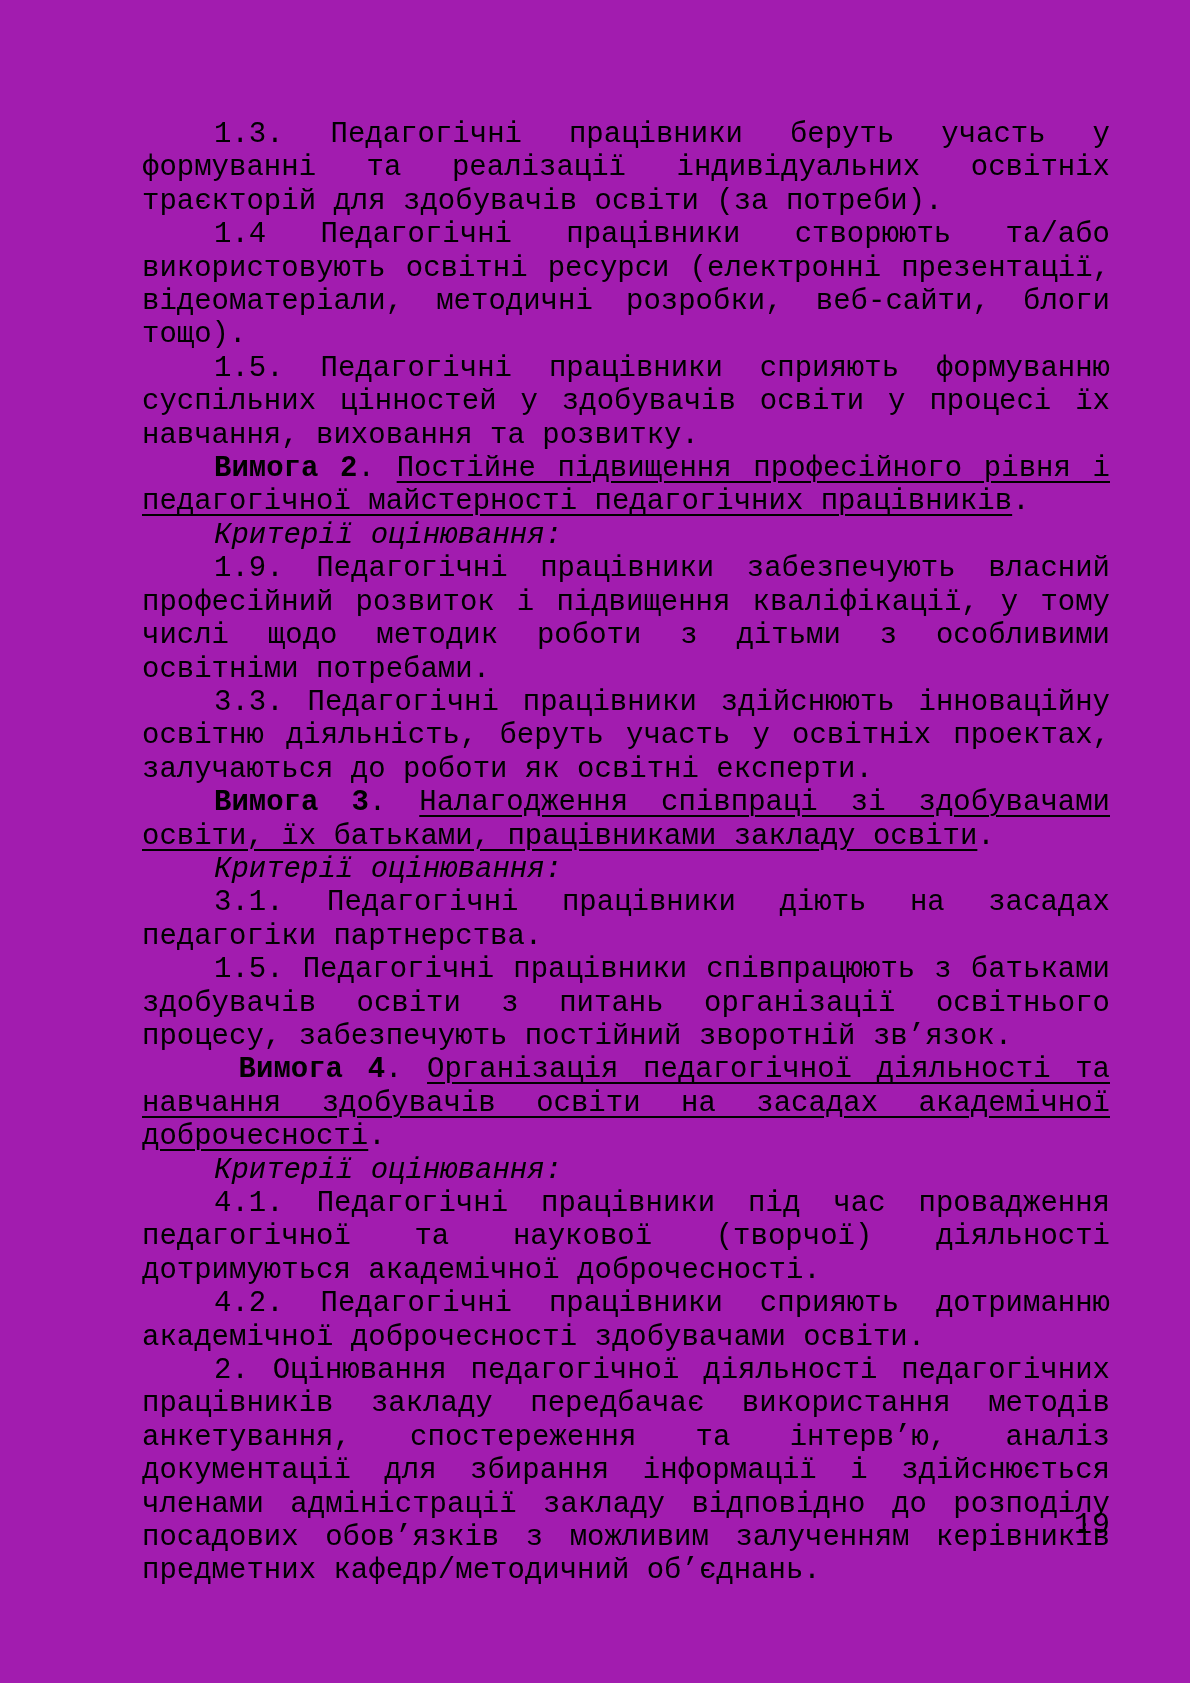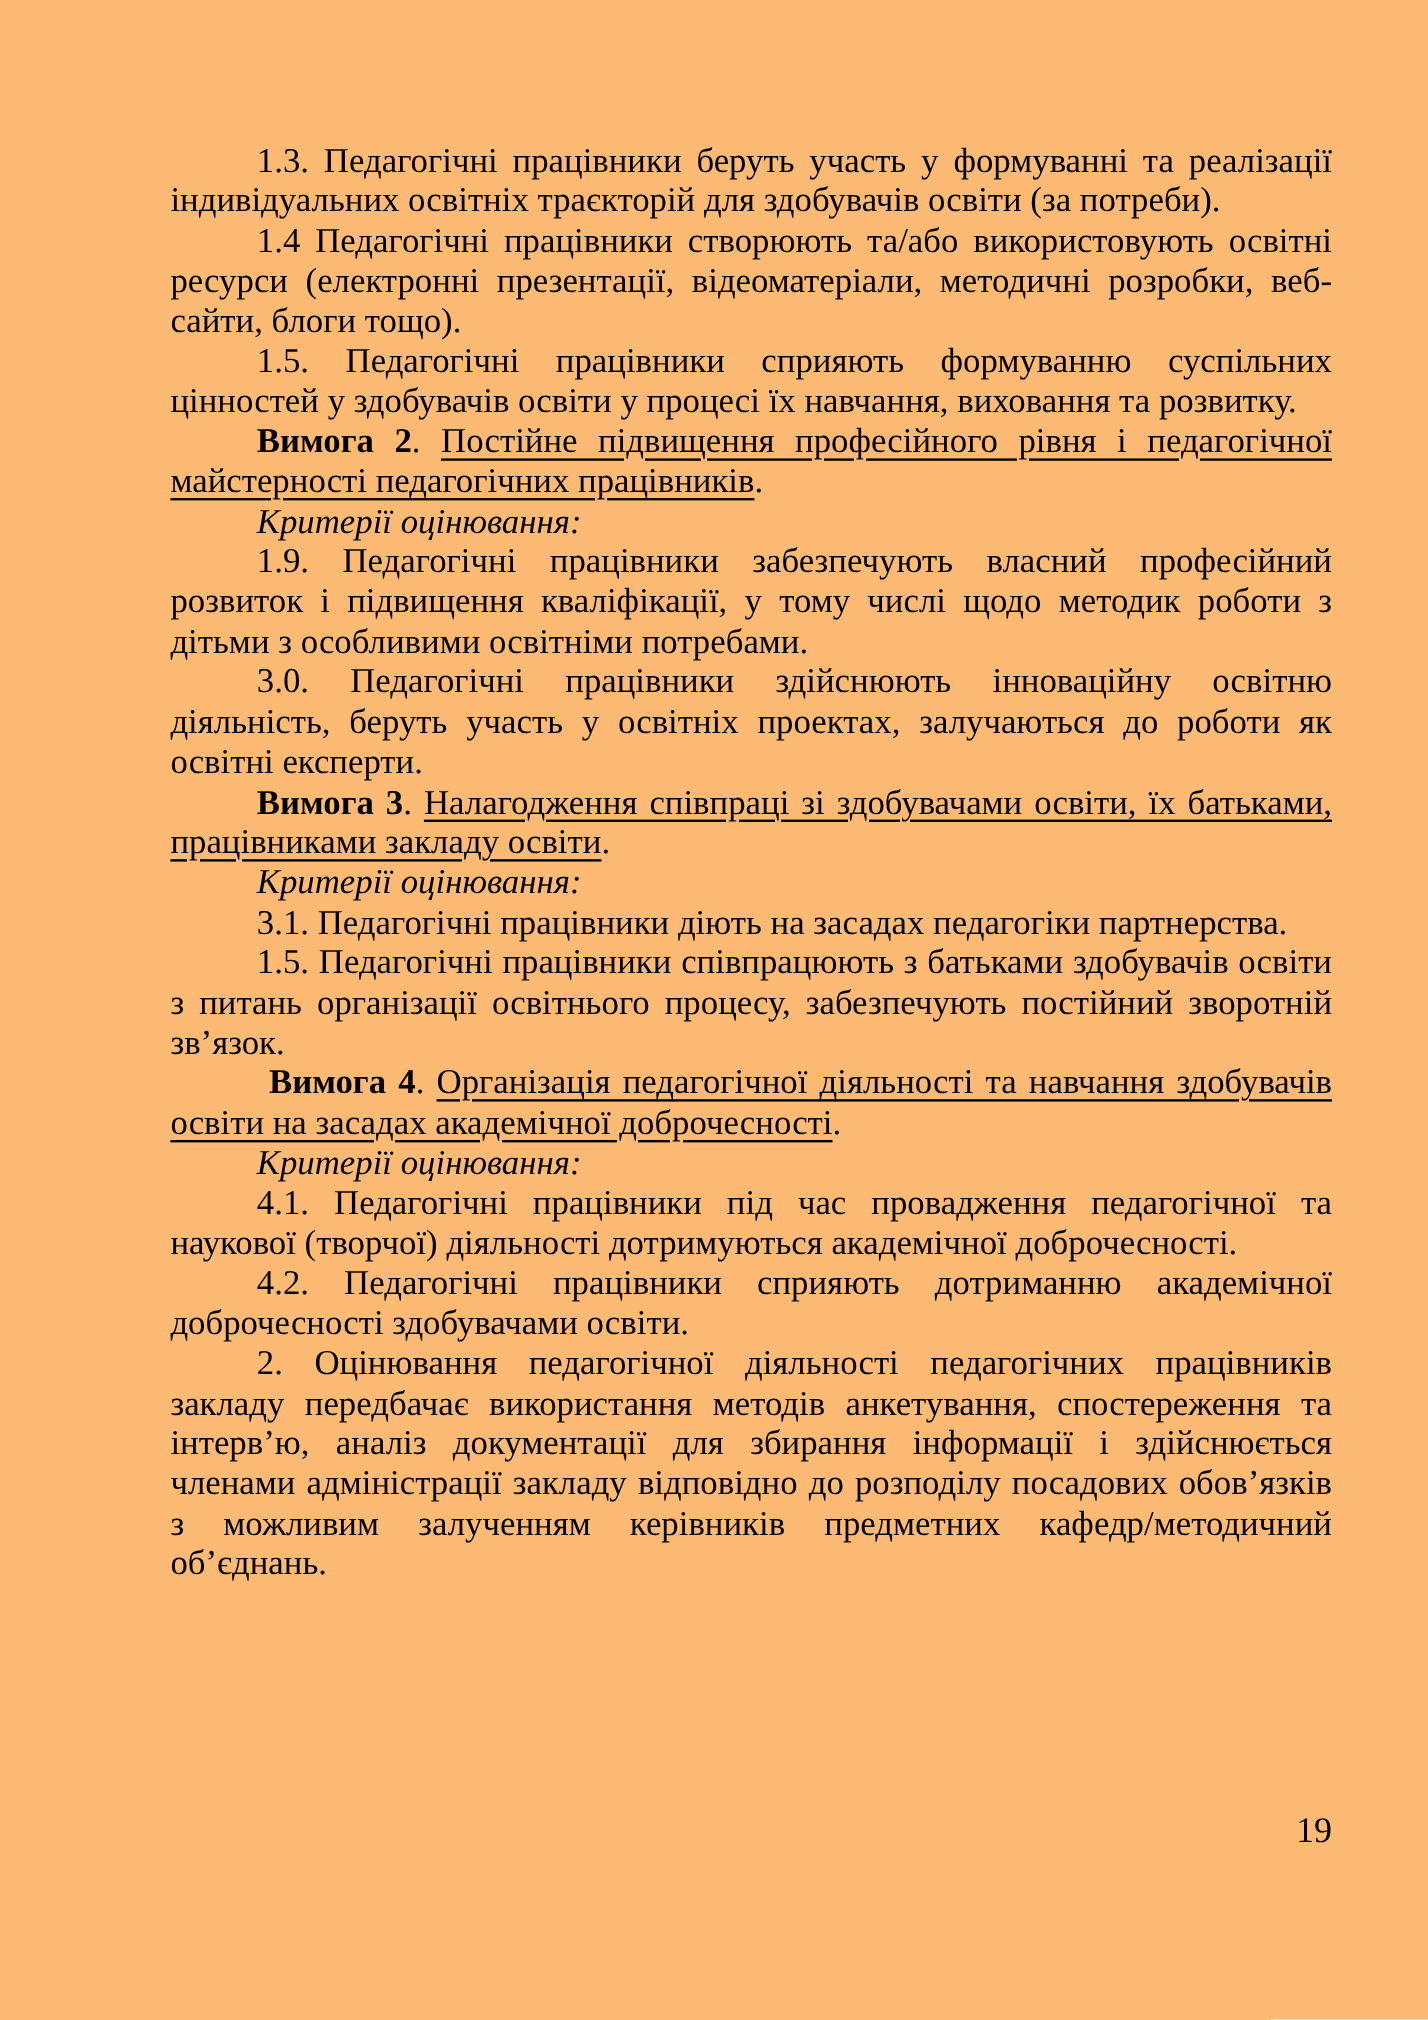--- a/index.html
+++ b/index.html
@@ -1,22 +1,22 @@
 <!DOCTYPE html>
 <html lang="uk"><head>
 <meta charset="utf-8">
 <style>
   html,body{margin:0;padding:0;background:#ffffff;}
   .page{
     position:relative;
     width:1190px;
     height:1683px;
-    background:#fdba74;
+    background:#a21caf;
     overflow:hidden;
-    font-family:Liberation Serif, serif;
+    font-family:Liberation Mono, monospace;
     color:#000000;
   }
   .content{
     position:absolute;
     left:142px;
     top:118px;
     width:968px;
     font-size:29px;
     line-height:33.4px;
     text-align:justify;
@@ -51,21 +51,21 @@
 <body>
 
 <div class="page">
   <div class="content" id="doc-body">
       <p>1.3. Педагогічні працівники беруть участь у формуванні та реалізації індивідуальних освітніх траєкторій для здобувачів освіти (за потреби).</p>
       <p>1.4 Педагогічні працівники створюють та/або використовують освітні ресурси (електронні презентації, відеоматеріали, методичні розробки, веб-сайти, блоги тощо).</p>
       <p>1.5. Педагогічні працівники сприяють формуванню суспільних цінностей у здобувачів освіти у процесі їх навчання, виховання та розвитку.</p>
       <p><span class="req-label">Вимога 2</span><span>. </span><span class="req-title">Постійне підвищення професійного рівня і педагогічної майстерності педагогічних працівників</span><span>.</span></p>
       <p class="criteria">Критерії оцінювання:</p>
       <p>1.9. Педагогічні працівники забезпечують власний професійний розвиток і підвищення кваліфікації, у тому числі щодо методик роботи з дітьми з особливими освітніми потребами.</p>
-      <p>3.0. Педагогічні працівники здійснюють інноваційну освітню діяльність, беруть участь у освітніх проектах, залучаються до роботи як освітні експерти.</p>
+      <p>3.3. Педагогічні працівники здійснюють інноваційну освітню діяльність, беруть участь у освітніх проектах, залучаються до роботи як освітні експерти.</p>
       <p><span class="req-label">Вимога 3</span><span>. </span><span class="req-title">Налагодження співпраці зі здобувачами освіти, їх батьками, працівниками закладу освіти</span><span>.</span></p>
       <p class="criteria">Критерії оцінювання:</p>
       <p>3.1. Педагогічні працівники діють на засадах педагогіки партнерства.</p>
       <p>1.5. Педагогічні працівники співпрацюють з батьками здобувачів освіти з питань організації освітнього процесу, забезпечують постійний зворотній зв’язок.</p>
       <p><span class="req-label">&nbsp;Вимога 4</span><span>. </span><span class="req-title">Організація педагогічної діяльності та навчання здобувачів освіти на засадах академічної доброчесності</span><span>.</span></p>
       <p class="criteria">Критерії оцінювання:</p>
       <p>4.1. Педагогічні працівники під час провадження педагогічної та наукової (творчої) діяльності дотримуються академічної доброчесності.</p>
       <p>4.2. Педагогічні працівники сприяють дотриманню академічної доброчесності здобувачами освіти.</p>
       <p class="gap-before">2. Оцінювання педагогічної діяльності педагогічних працівників закладу передбачає використання методів анкетування, спостереження та інтерв’ю, аналіз документації для збирання інформації і здійснюється членами адміністрації закладу відповідно до розподілу посадових обов’язків з можливим залученням керівників предметних кафедр/методичний об’єднань.</p>
     </div>

